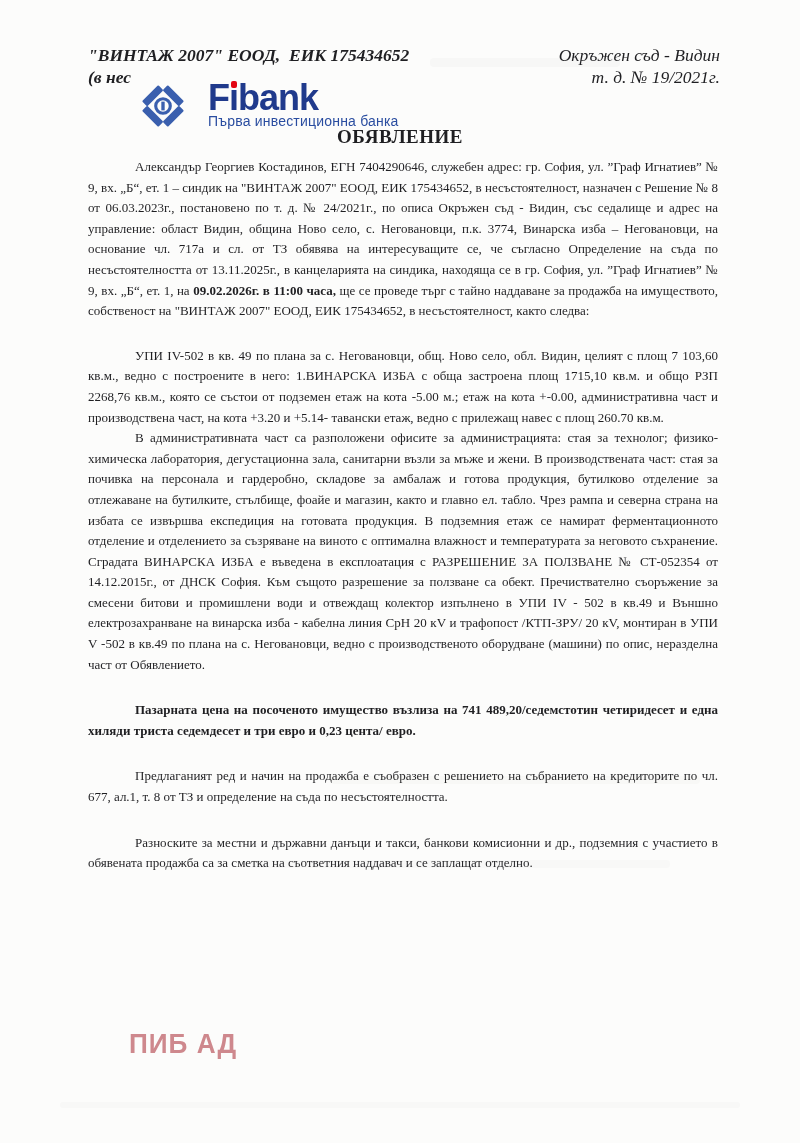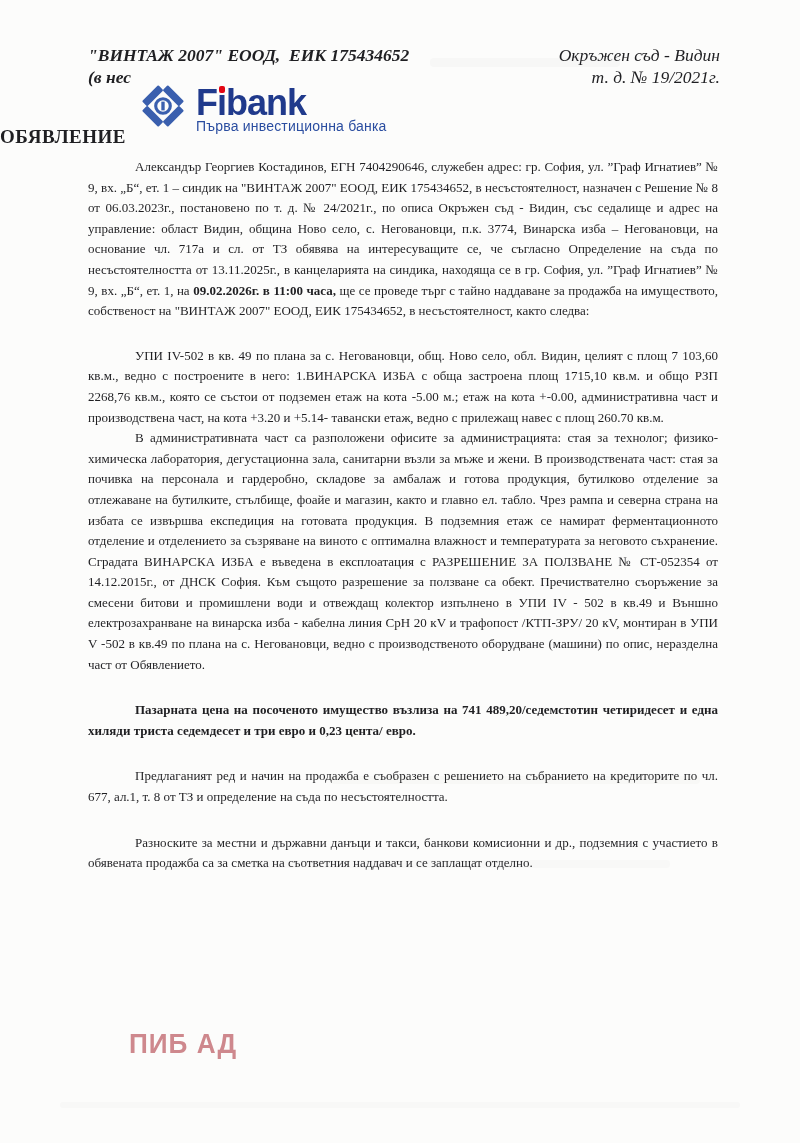--- a/index.html
+++ b/index.html
@@ -21,21 +21,21 @@
   }
   .hdr-right{
     position:absolute;top:44px;right:80px;
     font-size:17.5px;line-height:22px;
     font-weight:normal;font-style:italic;
     text-align:right;
   }
   
   .logo{
     position:absolute;top:76px;left:138px;
-    display:flex;align-items:flex-end;
+    display:flex;align-items:center;gap:12px;
   }
   .logo-icon{width:50px;height:52px;flex:0 0 auto;margin-top:4px;}
   .logo-textcol{margin-left:8px;}
   .fibank-word{
     font-family:"Liberation Sans", sans-serif;
     font-weight:bold;
     font-size:36px;line-height:34px;
     letter-spacing:-1px;
     color:#203a8c;
   }
@@ -48,20 +48,21 @@
   .fibank-sub{
     font-family:"Liberation Sans", sans-serif;
     font-size:14px;line-height:11px;
     color:#2a4da0;
     letter-spacing:0.2px;
     margin-top:1px;
   }
   
   .title{
     position:absolute;top:126px;left:0;right:0;
+    text-align:center;
     font-size:19px;font-weight:bold;
     letter-spacing:0.5px;
   }
   
   .doc-body{
     position:absolute;top:157px;left:88px;right:82px;
   }
   .para{
     margin:0;
     font-size:13px;line-height:20.6px;

